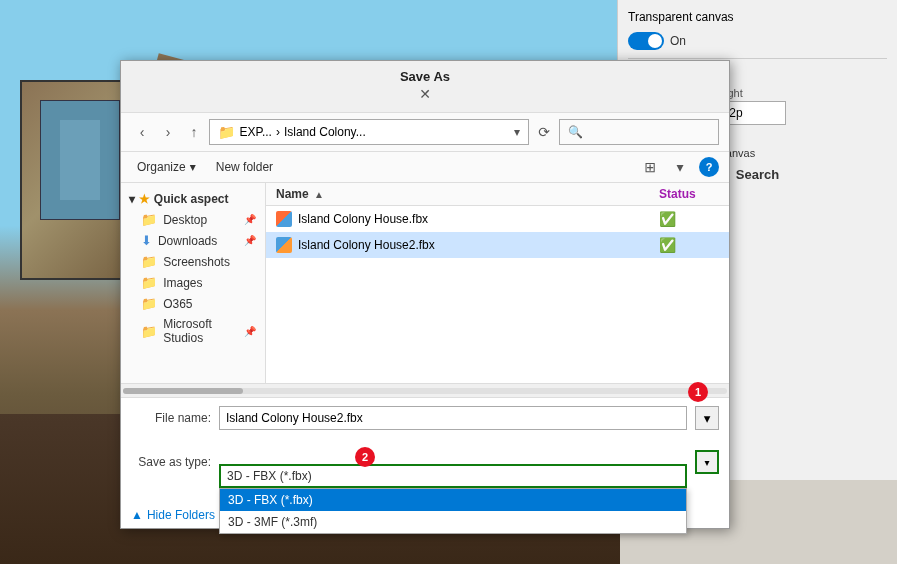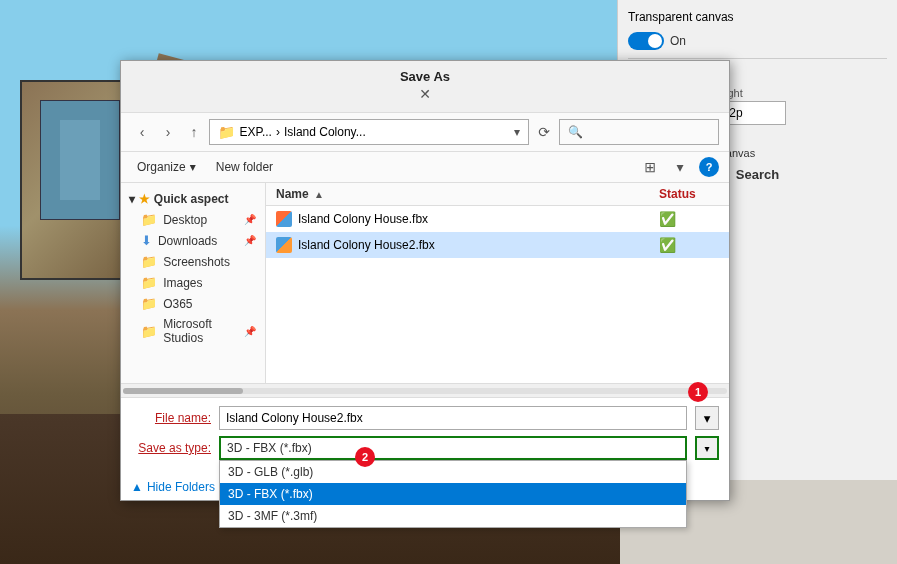--- a/index.html
+++ b/index.html
@@ -334,21 +334,21 @@
     .file-list-header {
       display: flex;
       align-items: center;
       padding: 4px 10px;
       border-bottom: 1px solid #ddd;
       background: #fafafa;
       font-size: 12px;
     }
 
     .col-name { flex: 1; font-weight: 600; color: #333; }
-    .col-status { width: 60px; font-weight: 600; color: #b91c1c; }
+    .col-status { width: 60px; font-weight: 600; color: #a21caf; }
     .sort-arrow { font-size: 10px; color: #555; margin-left: 2px; }
 
     .file-item {
       display: flex;
       align-items: flex-start;
       padding: 5px 10px;
       font-size: 12px;
       cursor: pointer;
     }
 
@@ -396,22 +396,21 @@
       display: flex;
       align-items: center;
       margin-bottom: 6px;
       gap: 8px;
     }
 
     .form-label {
       width: 80px;
       text-align: right;
       font-size: 12px;
-      color: #b91c1c;
-      text-decoration: underline;
+      color: #404040;
     }
 
     .form-input {
       flex: 1;
       height: 24px;
       border: 1px solid #aaa;
       padding: 0 6px;
       font-size: 12px;
     }
 
@@ -430,20 +429,21 @@
     .save-type-row {
       display: flex;
       align-items: center;
       gap: 8px;
       position: relative;
     }
 
     .save-type-select-wrapper {
       flex: 1;
       position: relative;
+      margin-top: 28px;
     }
 
     .save-type-input {
       width: 100%;
       height: 24px;
       border: 2px solid #107c10;
       padding: 0 6px;
       font-size: 12px;
       background: white;
       color: #333;
@@ -706,21 +706,20 @@
       <span class="form-label">File name:</span>
       <input class="form-input" type="text" value="Island Colony House2.fbx" style="">
       <button class="form-dropdown-btn">▾</button>
     </div>
     <div class="form-row save-type-row">
       <span class="form-label">Save as type:</span>
       <div class="save-type-select-wrapper" style="position:relative;">
         <input class="save-type-input" type="text" readonly="" value="3D - FBX (*.fbx)" style="">
         
         <div class="dropdown-popup">
-          <div class="dropdown-item">3D - GLB (*.glb)</div>
           <div class="dropdown-item selected">3D - FBX (*.fbx)</div>
           <div class="dropdown-item">3D - 3MF (*.3mf)</div>
         </div>
       </div>
       <button class="dropdown-arrow-btn">▾</button>
     </div>
   </div>
 
   <div class="hide-folders">
     <span>▲</span>

